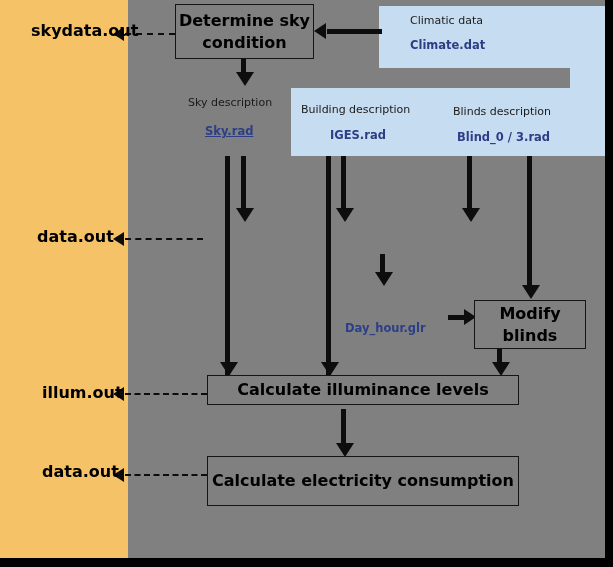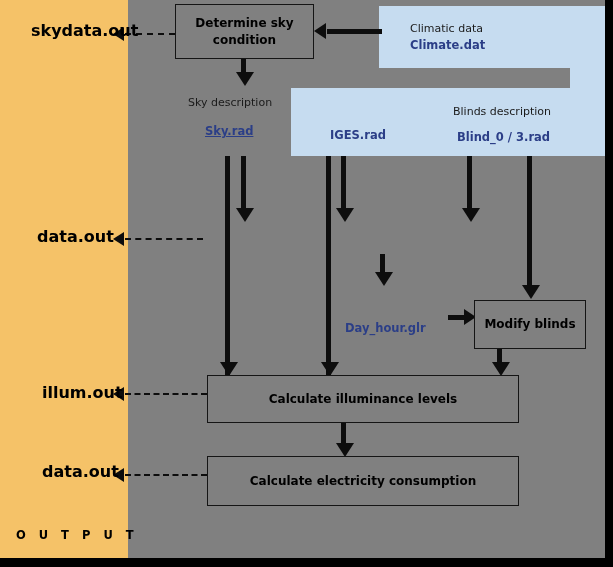--- a/index.html
+++ b/index.html
@@ -46,27 +46,27 @@
     position: absolute;
     background: #808080;
     border: 1px solid #151515;
     box-sizing: border-box;
     display: flex;
     align-items: center;
     justify-content: center;
     text-align: center;
     color: #000000;
     font-weight: bold;
-    font-size: 12px;
+    font-size: 16px;
     line-height: 1.35;
   }
   #box-sky      { left: 175px; top: 4px;   width: 139px; height: 55px; }
   #box-glare    { left: 203px; top: 221px; width: 299px; height: 33px; }
   #box-modify   { left: 474px; top: 300px; width: 112px; height: 49px; }
-  #box-illum    { left: 207px; top: 375px; width: 312px; height: 48px; }
+  #box-illum    { left: 207px; top: 375px; width: 312px; height: 30px; }
   #box-elec     { left: 207px; top: 456px; width: 312px; height: 50px; }
 
   
   .lbl {
     position: absolute;
     white-space: nowrap;
     font-size: 11px;
   }
   .lbl-plain {
     color: #1a1a1a;
@@ -76,21 +76,21 @@
     color: #2B3E87;
     font-weight: bold;
     font-size: 11.5px;
   }
   .lbl-out {
     color: #000000;
     font-weight: bold;
     font-size: 16px;
   }
 
-  #t-climatic   { left: 410px; top: 14px; margin-top: 8px; }
+  #t-climatic   { left: 410px; top: 14px; }
   #t-climate-f  { left: 410px; top: 38px; }
   #t-sky-desc   { left: 188px; top: 96px; }
   #t-sky-f      { left: 205px; top: 124px; text-decoration: underline; }
   #t-building   { left: 301px; top: 103px; }
   #t-iges       { left: 330px; top: 128px; }
   #t-blinds     { left: 453px; top: 105px; }
   #t-blindfile  { left: 457px; top: 130px; }
   #t-ugr        { left: 326px; top: 295px; }
   #t-dayhour    { left: 345px; top: 321px; }
 
@@ -226,30 +226,30 @@
 
   <div class="proc-box" id="box-modify">Modify blinds</div>
 
   <div class="proc-box" id="box-illum">Calculate illuminance levels</div>
 
   <div class="proc-box" id="box-elec">Calculate electricity consumption</div>
 
   <div class="lbl lbl-plain" id="t-climatic">Climatic data</div>
   <div class="lbl lbl-file" id="t-climate-f">Climate.dat</div>
 
+  <div class="lbl lbl-plain" id="t-building">Building description</div>
   <div class="lbl lbl-file" id="t-iges">IGES.rad</div>
 
   <div class="lbl lbl-plain" id="t-blinds">Blinds description</div>
   <div class="lbl lbl-file" id="t-blindfile">Blind_0 / 3.rad</div>
 
   <div class="lbl lbl-plain" id="t-sky-desc">Sky description</div>
   <div class="lbl lbl-file" id="t-sky-f">Sky.rad</div>
 
   <div class="lbl lbl-file" id="t-dayhour">Day_hour.glr</div>
 
   <div class="lbl lbl-out" id="t-skydata">skydata.out</div>
   <div class="lbl lbl-out" id="t-glare">data.out</div>
   <div class="lbl lbl-out" id="t-illum">illum.out</div>
   <div class="lbl lbl-out" id="t-data">data.out</div>
 
-  <div id="t-output">O U T P U T</div>
 
 </div>
 
 </body></html>

